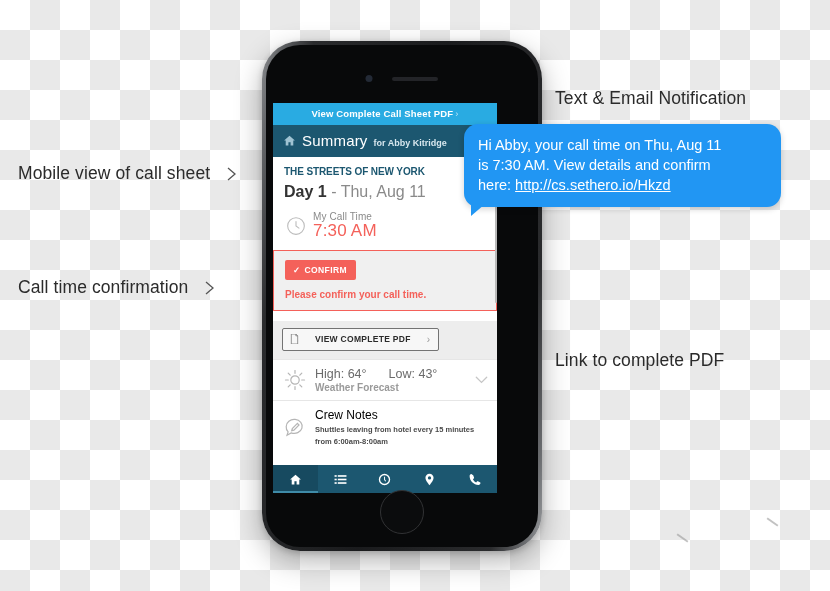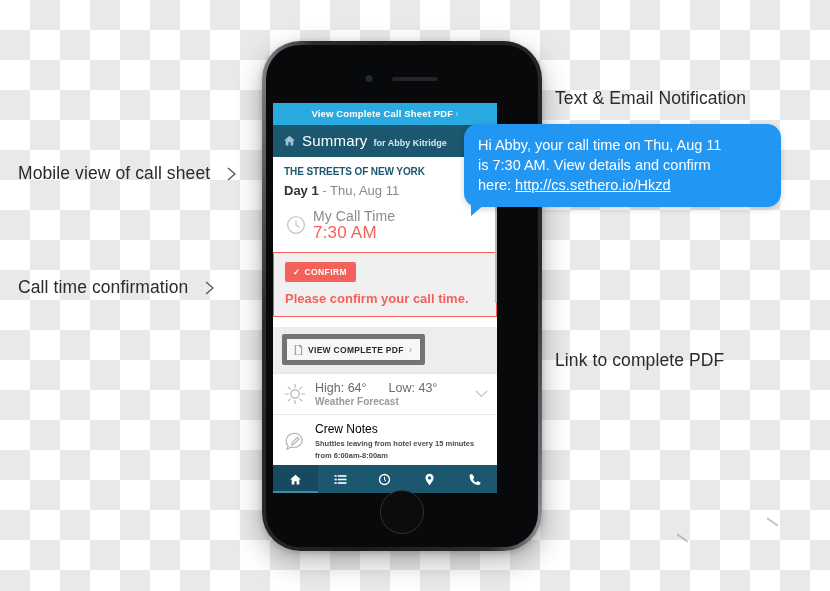--- a/index.html
+++ b/index.html
@@ -130,31 +130,31 @@
   .summary-sub  { font-size: 9px; font-weight: bold; color: #d7e7ee; }
 
   .prod-block { padding: 9px 11px 8px; }
   .prod-title {
     color: #1c5770;
     font-size: 10px;
     font-weight: bold;
     line-height: 1.12;
     letter-spacing: -.1px;
   }
-  .day-line { margin-top: 6px; font-size: 13px; color: #8a8a8a; }
+  .day-line { margin-top: 6px; font-size: 16px; color: #8a8a8a; }
   .day-line b { color: #333; }
 
   .calltime-row {
     display: flex;
     align-items: center;
     gap: 7px;
     padding: 2px 11px 10px 13px;
   }
   .clock-ico { width: 20px; height: 20px; flex: none; stroke: #bbbbbb; fill: none; }
-  .calltime-label { font-size: 14px; color: #8a8a8a; letter-spacing: .1px; }
+  .calltime-label { font-size: 10px; color: #8a8a8a; letter-spacing: .1px; }
   .calltime-value { font-size: 17px; color: #f4615a; letter-spacing: .2px; line-height: 1.05; }
 
   .confirm-box {
     margin: 0 0 0 0;
     border: 1px solid #f4615a;
     background: #f0f0f0;
     padding: 9px 11px 10px;
   }
   .confirm-btn {
     display: inline-flex;
@@ -167,32 +167,31 @@
     letter-spacing: .4px;
     padding: 5px 9px 5px 8px;
     border: 0;
     border-radius: 2px;
     font-family: inherit;
     cursor: pointer;
   }
   .confirm-msg {
     margin-top: 9px;
     color: #f4615a;
-    font-size: 13px;
+    font-size: 10px;
     font-weight: bold;
   }
 
   .pdf-strip { background: #ffffff; height: 10px; }
   .pdf-zone { background: #ededed; padding: 7px 0 8px 9px; }
   .pdf-btn {
     display: inline-flex;
-    align-items: center;
-    gap: 5px;
+    gap: 16px;
     background: #f7f7f7;
-    border: 5px solid #737373;
+    border: 1px solid #737373;
     border-radius: 2px;
     padding: 5px 8px 5px 7px;
     font-size: 8.5px;
     font-weight: bold;
     letter-spacing: .3px;
     color: #2b2b2b;
     font-family: inherit;
     cursor: pointer;
   }
   .pdf-btn .doc-ico { width: 9px; height: 10px; fill: #6f6f6f; }

